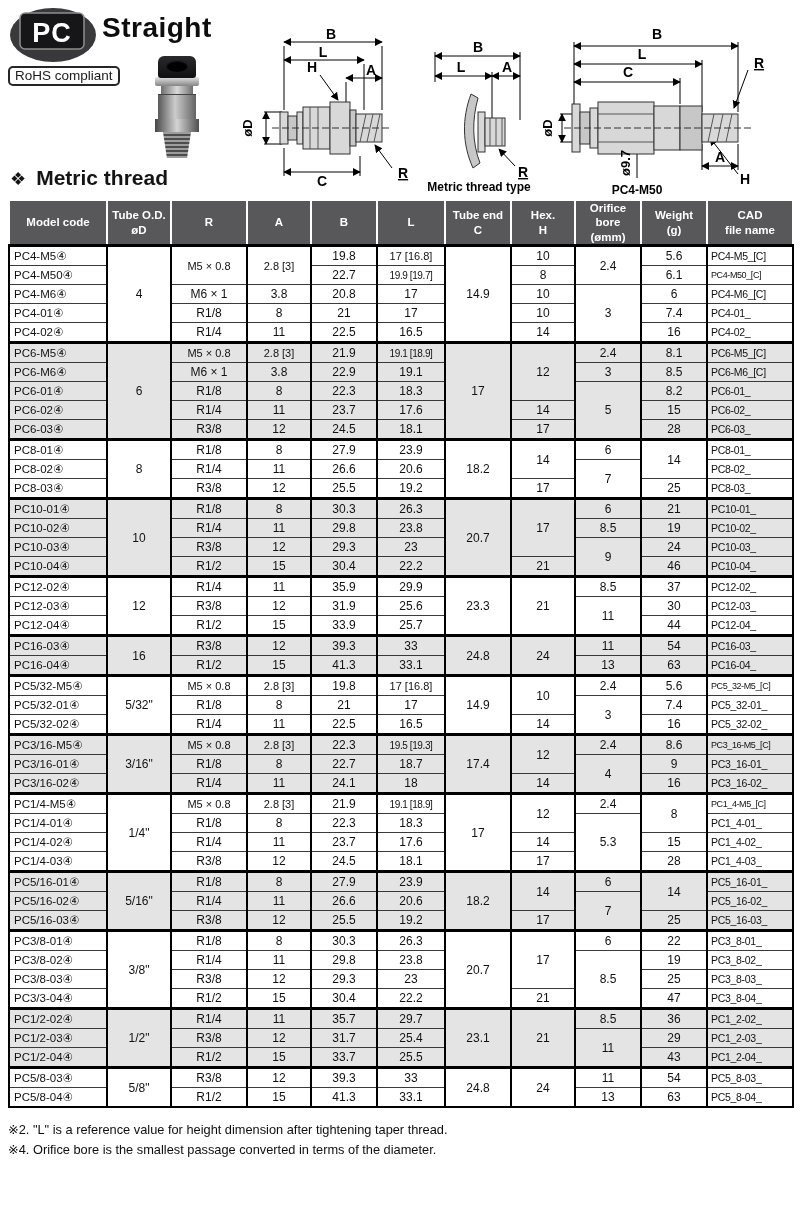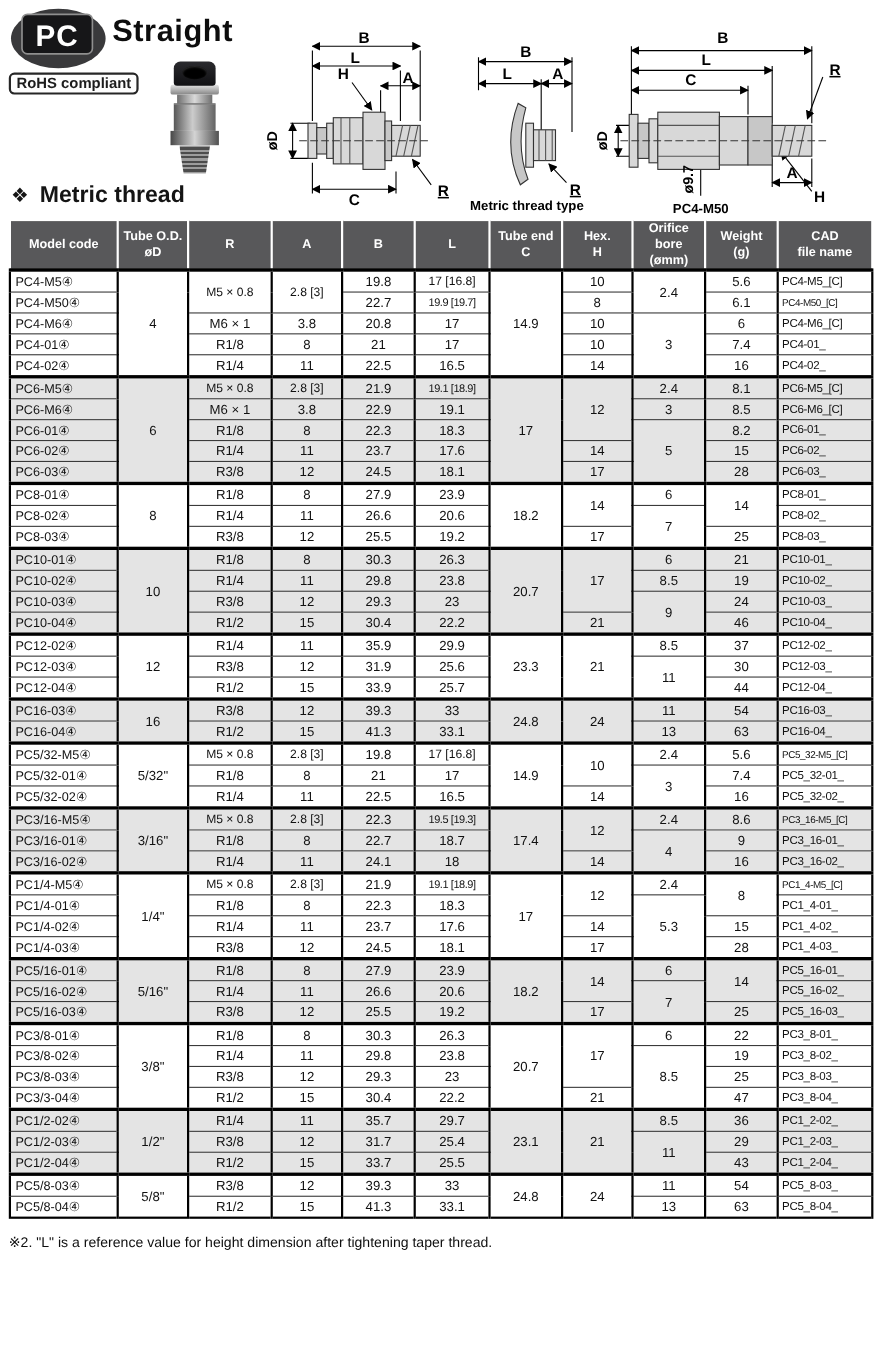--- a/index.html
+++ b/index.html
@@ -3,21 +3,21 @@
 <meta charset="utf-8">
 <style>
   html,body{margin:0;padding:0;}
   body{width:800px;height:1224px;position:relative;background:#fff;
        font-family:"Liberation Sans","DejaVu Sans",sans-serif;color:#111;overflow:hidden;}
   .abs{position:absolute;}
 
   
   .title{left:102px;top:12px;font-size:28px;font-weight:800;letter-spacing:.5px;color:#0d0d0d;}
   .rohs{left:8px;top:66px;border:2px solid #262626;border-radius:5px;padding:0 5px 1px 5px;
-        font-size:13.5px;font-weight:bold;color:#1c1c1c;background:#fdfdfd;}
+        font-size:13.5px;font-weight:normal;color:#1c1c1c;background:#fdfdfd;}
 
   
   .photo{left:150px;top:56px;width:54px;height:102px;}
   .cap{width:38px;height:22px;margin:0 auto;background:linear-gradient(#2a2a2e,#101013);
        border-radius:6px 6px 3px 3px;position:relative;}
   .cap-hole{position:absolute;left:8px;top:4px;width:22px;height:12px;background:#000;border-radius:50%;
        box-shadow:inset 0 1px 2px #333;}
   .ring{width:44px;height:9px;margin:-1px auto 0;background:linear-gradient(#e4e4e4,#858585);border-radius:2px;}
   .neck{width:32px;height:8px;margin:0 auto;background:linear-gradient(90deg,#6e6e6e,#d9d9d9 50%,#6e6e6e);}
   .fbody{width:38px;height:24px;margin:0 auto;background:linear-gradient(90deg,#575757,#cccccc 45%,#636363);
@@ -746,13 +746,14 @@
           <td>13</td>
           <td>63</td>
           <td class="cad">PC5_8-04_</td>
         </tr>
       </tbody>
   </table>
 </div>
 
 <div class="abs footnotes">
   <div class="fn">※2. "L" is a reference value for height dimension after tightening taper thread.</div>
+  <div class="fn">※4. Orifice bore is the smallest passage converted in terms of the diameter.</div>
 </div>
 
 </body></html>

